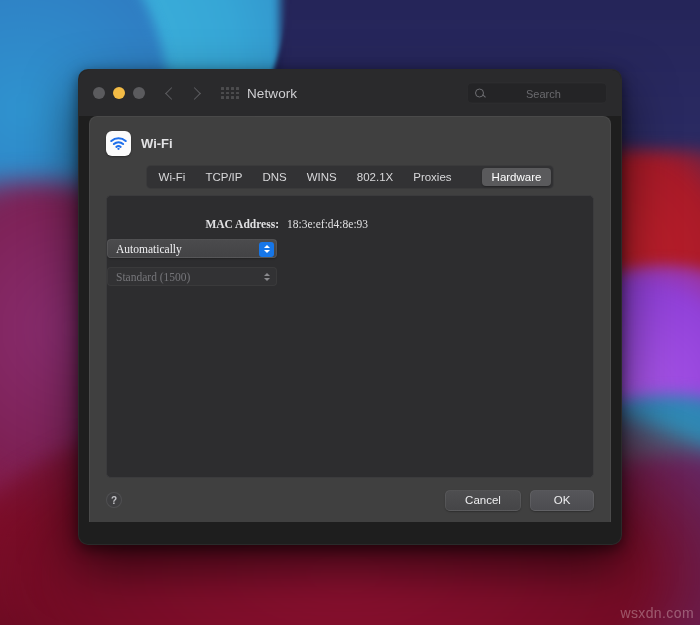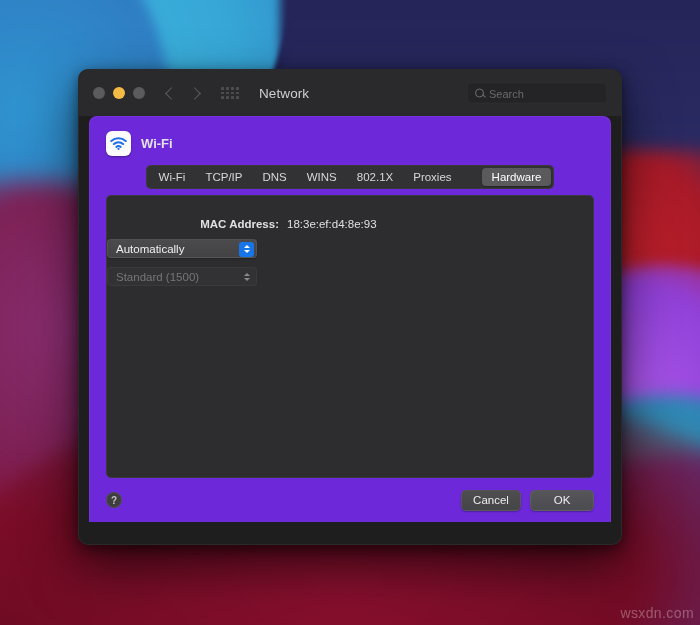--- a/index.html
+++ b/index.html
@@ -106,38 +106,38 @@
 
   .navarrows { display:flex; gap:14px; margin-left:22px; color:#5d5d60; }
   .chev { width:9px; height:9px; border-top:1.6px solid currentColor; border-right:1.6px solid currentColor; }
   .chev.left { transform:rotate(-135deg); }
   .chev.right { transform:rotate(45deg); }
 
   .gridicon { margin-left:22px; display:grid; grid-template-columns:repeat(4,3px); gap:2px; }
   .gridicon i { width:2.6px; height:2.6px; background:#4c4c4e; border-radius:.5px; display:block; }
 
   .wintitle {
-    margin-left:20px; color:#cfcfd2; font-size:13.5px; font-weight:500;
+    margin-left:8px; color:#cfcfd2; font-size:13.5px; font-weight:500;
     letter-spacing:.1px;
   }
 
   .searchbox {
     position:absolute; right:14px; top:50%; transform:translateY(-50%);
     width:140px; height:21px; background:#242426; border-radius:5px;
     display:flex; align-items:center; padding:0 7px; gap:5px;
     border:1px solid rgba(255,255,255,.035);
   }
   .searchbox .mag { width:9px; height:9px; border:1.3px solid #6e6e72; border-radius:50%; position:relative; flex:none; }
   .searchbox .mag:after { content:""; position:absolute; width:4px; height:1.3px; background:#6e6e72; transform:rotate(45deg); right:-3px; bottom:0px; }
-  .searchbox span { font-size:11px; color:#6a6a6e; }
+  .searchbox span { font-size:11px; color:#6a6a6e;margin-left:37px; }
 
   
   .sheet {
     position:absolute; left:0; right:0; top:46px; bottom:22px;
-    background:#6d28d9;
+    background:#404040;
     border-radius:8px 8px 0 0;
     margin:0 10px;
     border:1px solid rgba(255,255,255,.05);
     border-bottom:none;
     display:flex; flex-direction:column;
   }
 
   .svc-head { display:flex; align-items:center; gap:10px; padding:14px 0 0 16px; }
   .svc-icon {
     width:25px; height:25px; border-radius:6px; background:#fbfbfb;
@@ -155,34 +155,35 @@
     font-size:11.5px; color:#d8d8da; padding:3px 10px; border-radius:4px;
     white-space:nowrap; font-weight:500;
   }
   .tab.active { background:#5a5a5c; color:#fff; box-shadow:0 1px 1.5px rgba(0,0,0,.3);margin-left:20px; }
 
   .panel {
     margin:6px 16px 0 16px; flex:1;
     border:1px solid #3b3b3d; border-radius:5px;
     background:#2d2d2f;
     padding-top:22px;
+    font-family:Liberation Serif, serif;
   }
 
   .formrow {
     display:flex; align-items:center; margin-bottom:9px;
   }
   .flabel {
     width:180px; text-align:right; padding-right:8px;
     font-size:11.5px; color:#e0e0e2; font-weight:600;
   }
   .flabel.dim { color:#909094; }
   .fvalue { font-size:11.5px; color:#e0e0e2; }
 
   .select {
-    width:150px; height:19px; border-radius:4px;
+    width:170px; height:19px; border-radius:4px;
     background:linear-gradient(180deg,#4b4b4d,#434345);
     border:1px solid rgba(255,255,255,.07);
     display:flex; align-items:center; padding-left:8px;
     font-size:11.5px; color:#f0f0f2; position:relative;
     box-shadow:0 1px 1.5px rgba(0,0,0,.25);
   }
   .select.disabled {
     background:#323234; border-color:rgba(255,255,255,.04);
     color:#76767a; box-shadow:none;
   }
@@ -210,21 +211,21 @@
   }
   .spacer { flex:1; }
   .btn {
     height:21px; border-radius:5px; font-size:11.5px; color:#ededef;
     display:flex; align-items:center; justify-content:center;
     background:linear-gradient(180deg,#4e4e50,#454547);
     border:1px solid rgba(255,255,255,.07);
     box-shadow:0 1px 1.5px rgba(0,0,0,.28);
     font-weight:500;
   }
-  .btn.cancel { width:60px; }
+  .btn.cancel { width:76px; }
   .btn.ok { width:64px; background:linear-gradient(180deg,#56565a,#4c4c50); }
 </style>
 </head>
 <body>
 
 <div id="wallpaper">
   <div class="wp-layer wp-base"></div>
   <div class="wp-layer wp-cyan"></div>
   <div class="wp-layer wp-cyan2"></div>
   <div class="wp-layer wp-navyband"></div>

